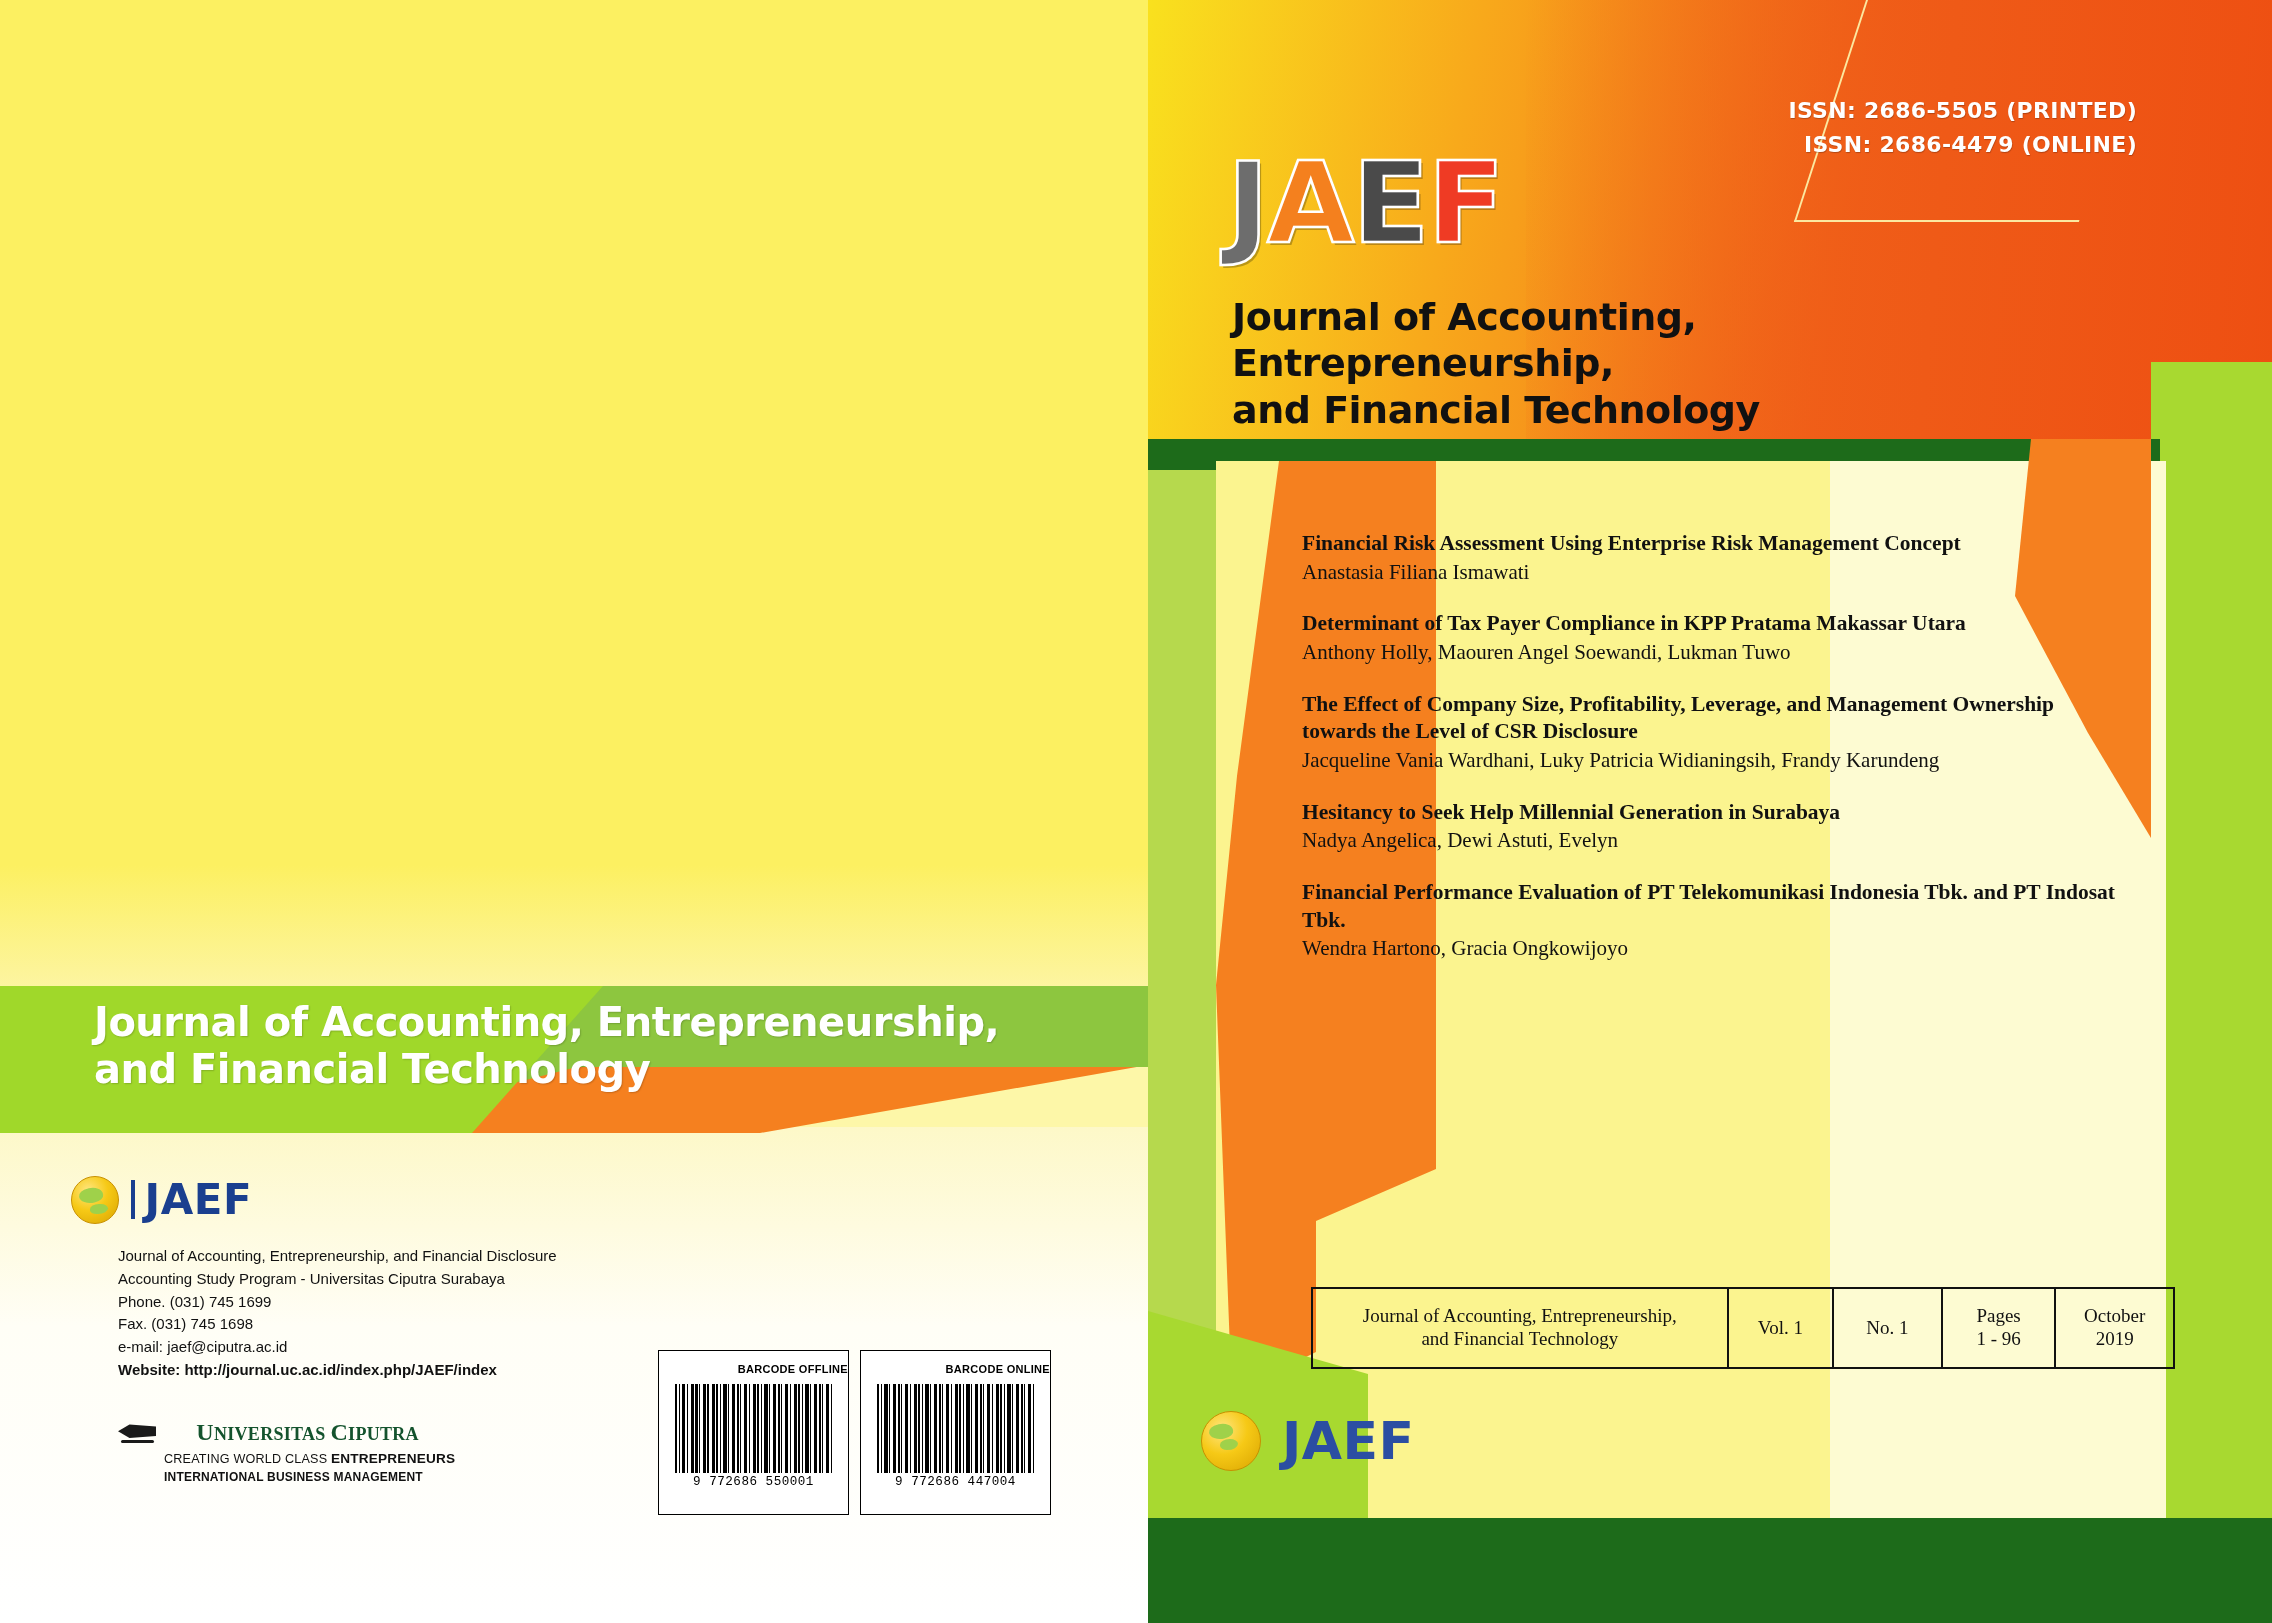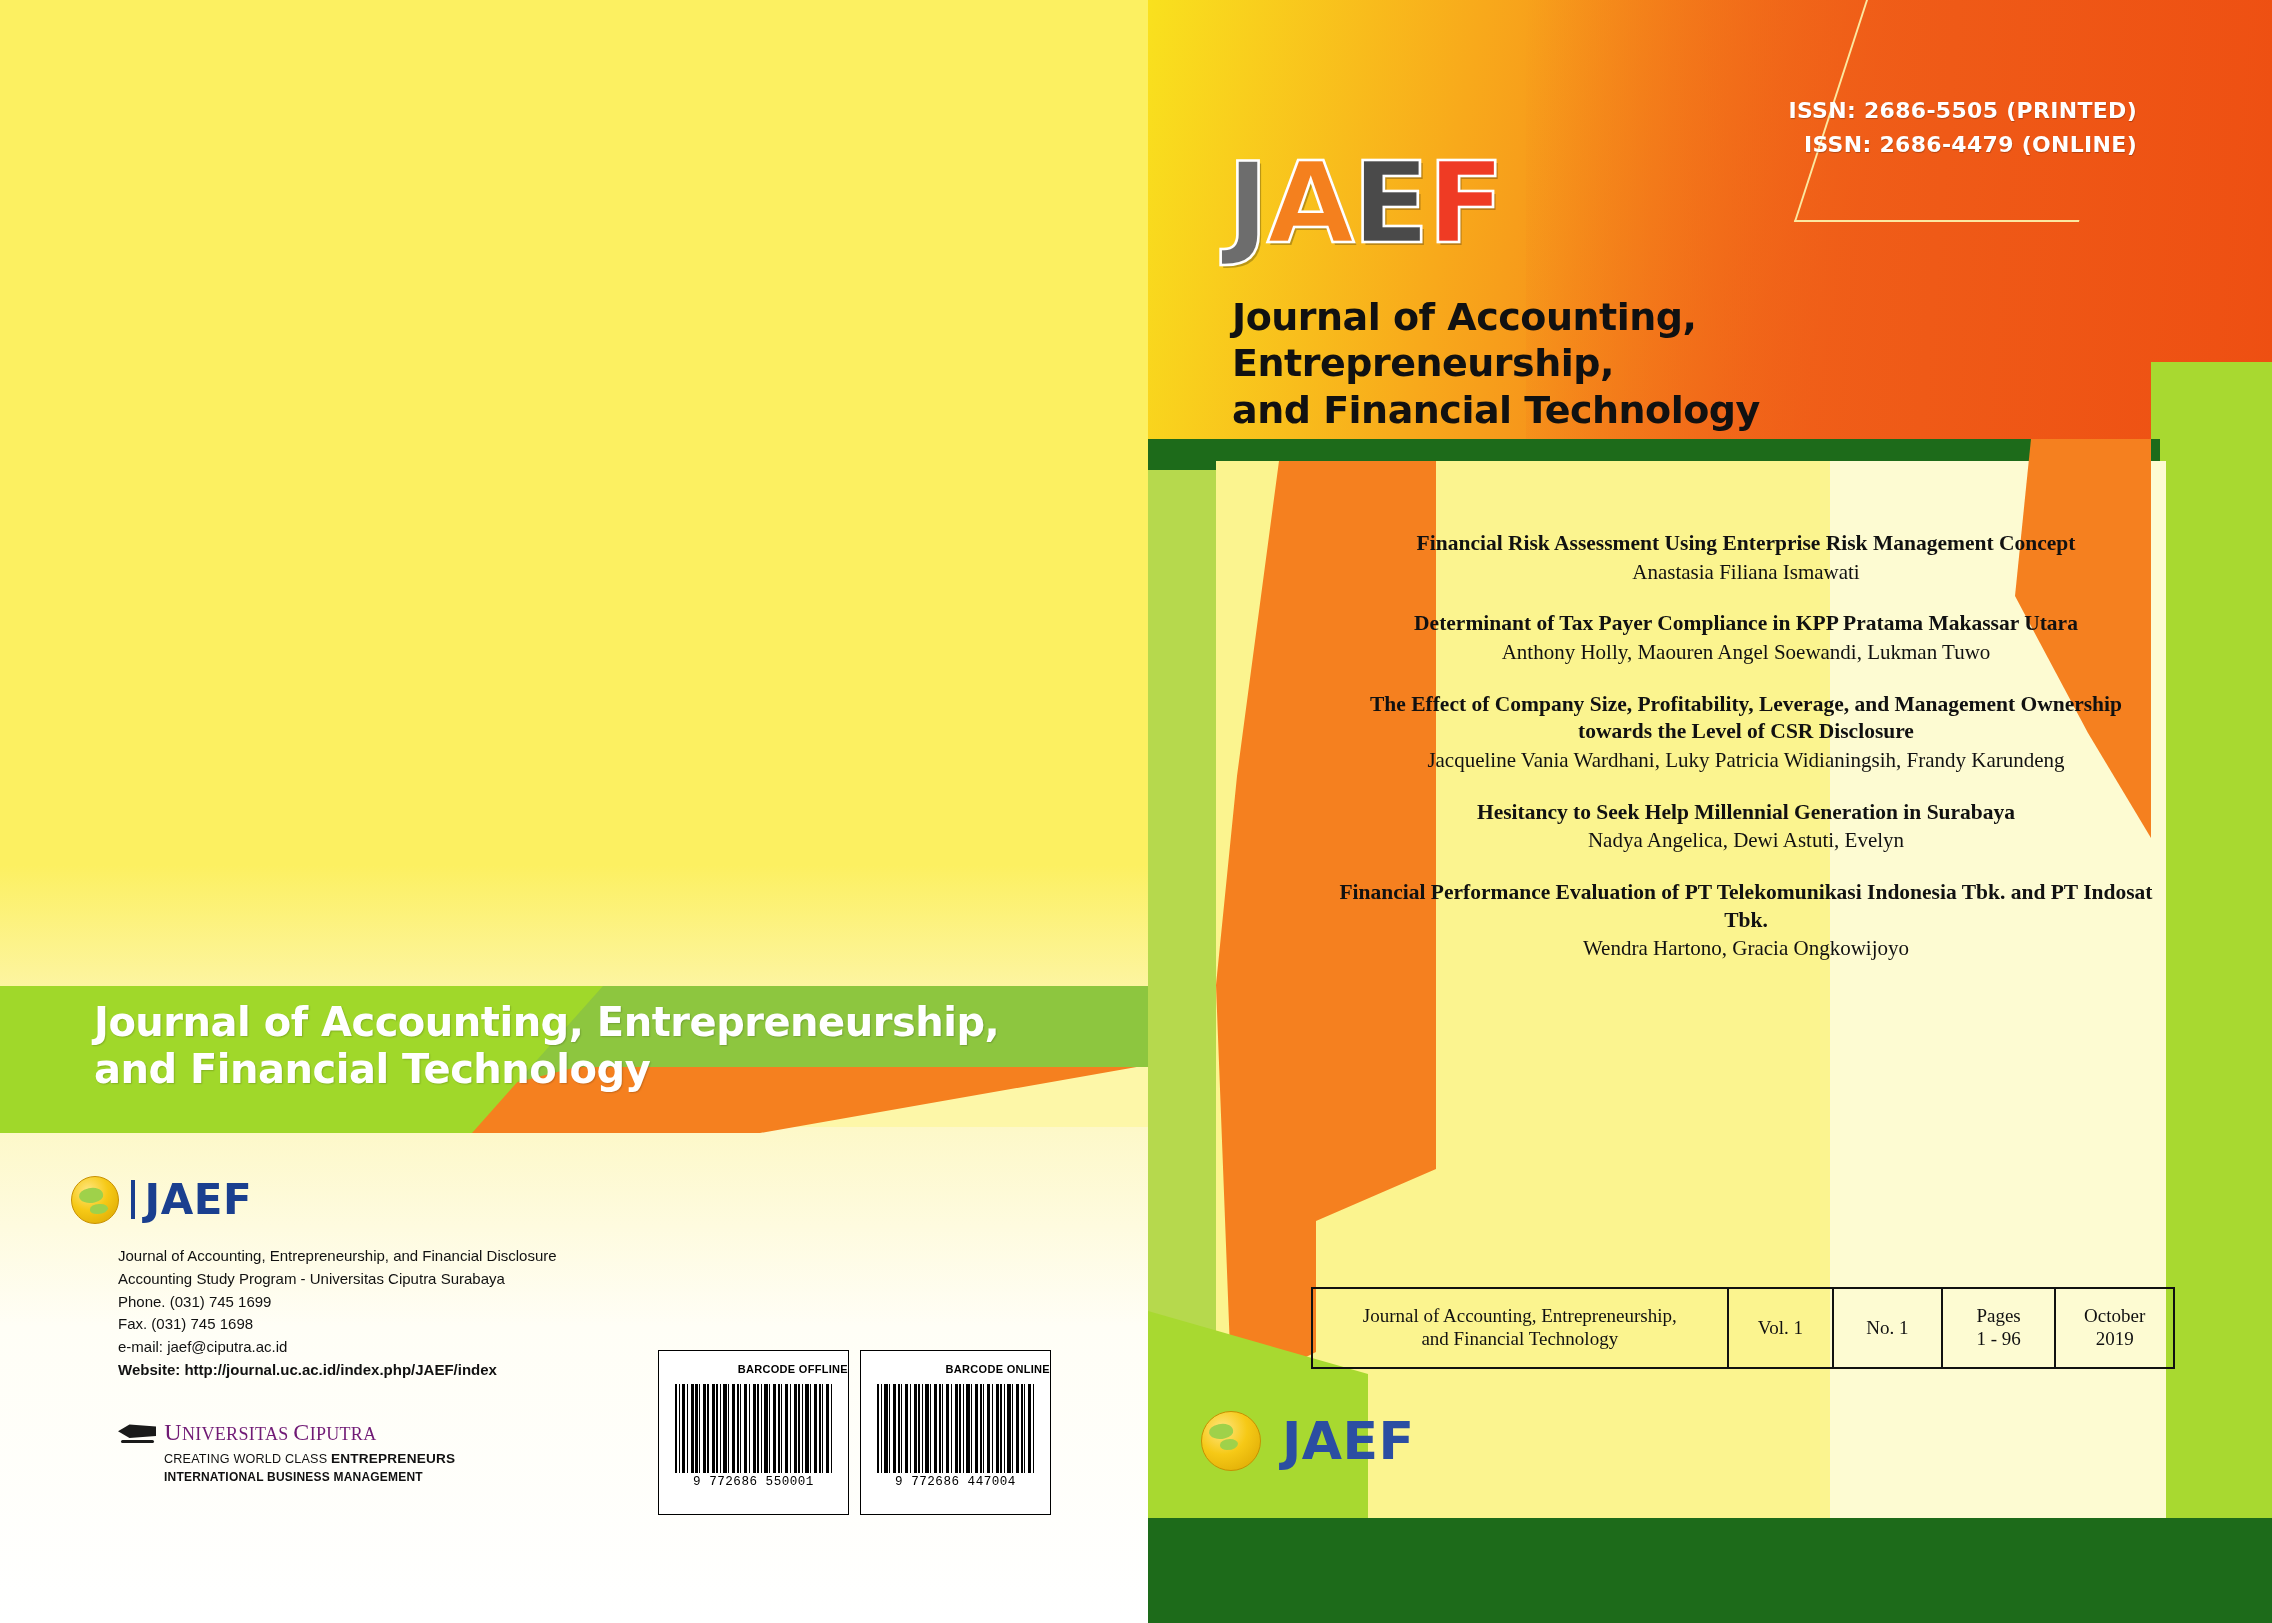--- a/index.html
+++ b/index.html
@@ -160,24 +160,25 @@
   .uc-mark .penline {
     position: absolute;
     left: 3.1px; top: 24px;
     width: 32.5px; height: 3.1px;
     background: #1a1a1a;
     border-radius: 1.6px;
   }
   .uc-name {
     font-family: "Liberation Serif", serif;
     font-size: 24px;
-    font-weight: normal;
-    color: #701a75;
+    font-weight: bold;
+    color: #14532d;
     letter-spacing: 0.3px;
     white-space: nowrap;
+    margin-left: 32px;
   }
   .uc-name .small { font-size: 18px; }
   .uc-sub1 {
     margin-top: 2.1px;
     margin-left: 46px;
     font-family: "Liberation Sans", sans-serif;
     font-size: 12.6px;
     color: #111111;
     letter-spacing: 0.2px;
   }
@@ -360,23 +361,22 @@
     font-weight: bold;
     font-size: 38px;
     line-height: 1.22;
     color: #111111;
     letter-spacing: -0.5px;
   }
 
   
   .toc {
     position: absolute;
-    left: 1337px; top: 530px;
+    left: 1302px; top: 530px;
     width: 818px;
-    text-align: center;
   }
   .toc-entry { margin-bottom: 25px; }
   .toc-title {
     font-family: "Liberation Serif", serif;
     font-weight: bold;
     font-size: 21.5px;
     line-height: 1.28;
     color: #111111;
   }
   .toc-authors {

